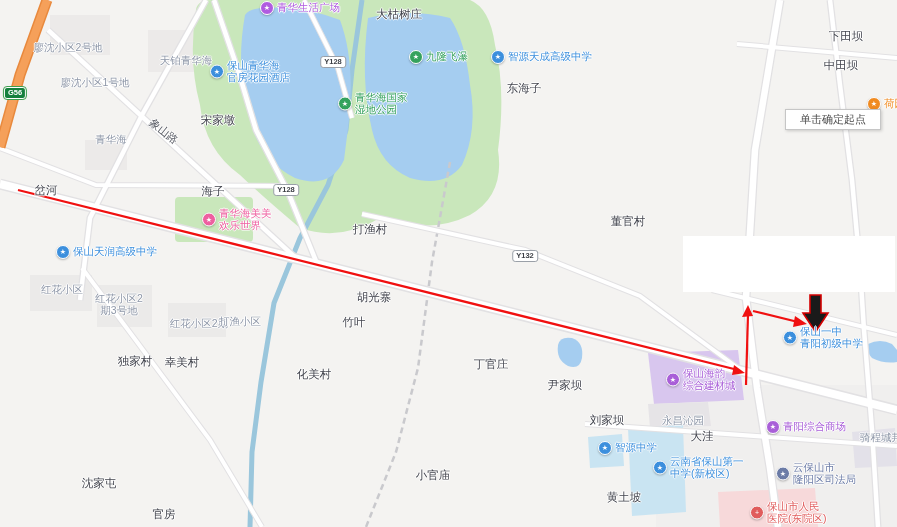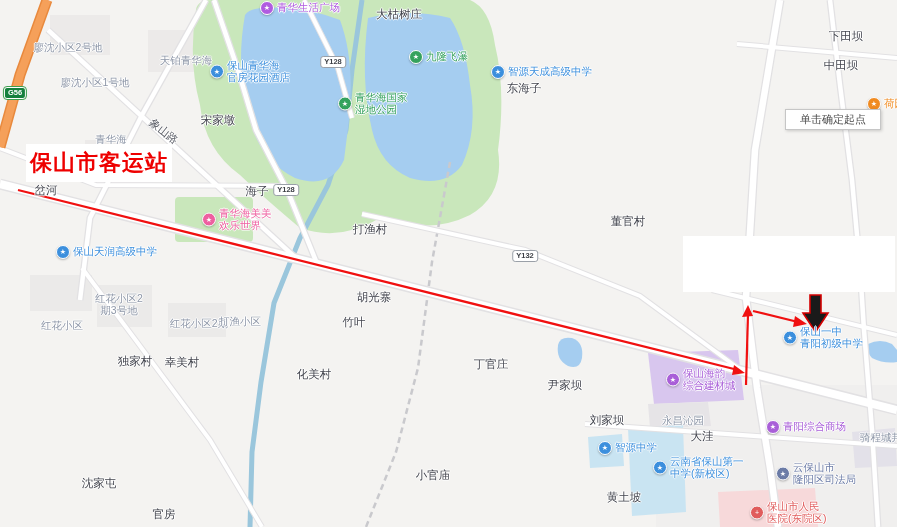--- a/index.html
+++ b/index.html
@@ -123,21 +123,21 @@
       </div>
       <div class="lbl t-poi" style="left: 217px; top: 71px;">
         <span class="poi-ic" style="background: rgb(60, 143, 221);">★</span>
         <span class="poi-tx" style="color: rgb(60, 143, 221);">保山青华海<br>官房花园酒店</span>
       </div>
       <div class="lbl t-dark" style="left: 399px; top: 14px;">大枯树庄</div>
       <div class="lbl t-poi" style="left: 416px; top: 57px;">
         <span class="poi-ic" style="background: rgb(53, 162, 93);">★</span>
         <span class="poi-tx" style="color: rgb(53, 162, 93);">九隆飞瀑</span>
       </div>
-      <div class="lbl t-poi" style="left: 498px; top: 57px; margin-top: 15px;">
+      <div class="lbl t-poi" style="left: 498px; top: 57px;">
         <span class="poi-ic" style="background: rgb(60, 143, 221);">★</span>
         <span class="poi-tx" style="color: rgb(60, 143, 221);">智源天成高级中学</span>
       </div>
       <div class="lbl t-dark" style="left: 524px; top: 88px;">东海子</div>
       <div class="lbl t-dark" style="left: 846px; top: 36px;">下田坝</div>
       <div class="lbl t-dark" style="left: 841px; top: 65px;">中田坝</div>
       <div class="lbl t-poi" style="left: 874px; top: 104px;">
         <span class="poi-ic" style="background: rgb(240, 138, 31);">★</span>
         <span class="poi-tx" style="color: rgb(240, 138, 31);">荷园</span>
       </div>
@@ -145,32 +145,32 @@
       <div class="lbl t-road" style="left: 164px; top: 131px; transform: translate(-50%, -50%) rotate(38deg);">象山路</div>
       <div class="lbl t-badgegreen" style="left: 15px; top: 93px;">G56</div>
       <div class="lbl t-badge" style="left: 333px; top: 62px;">Y128</div>
       <div class="lbl t-badge" style="left: 286px; top: 190px;">Y128</div>
       <div class="lbl t-badge" style="left: 525px; top: 256px;">Y132</div>
       <div class="lbl t-poi" style="left: 345px; top: 103px;">
         <span class="poi-ic" style="background: rgb(53, 162, 93);">★</span>
         <span class="poi-tx" style="color: rgb(53, 162, 93);">青华海国家<br>湿地公园</span>
       </div>
       <div class="lbl t-dark" style="left: 46px; top: 190px;">岔河</div>
-      <div class="lbl t-dark" style="left: 213px; top: 191px; margin-left: 44px;">海子</div>
+      <div class="lbl t-dark" style="left: 213px; top: 191px;">海子</div>
       <div class="lbl t-poi" style="left: 209px; top: 219px;">
         <span class="poi-ic" style="background: rgb(238, 95, 160);">★</span>
         <span class="poi-tx" style="color: rgb(238, 95, 160);">青华海美美<br>欢乐世界</span>
       </div>
       <div class="lbl t-dark" style="left: 370px; top: 229px;">打渔村</div>
       <div class="lbl t-dark" style="left: 628px; top: 221px;">董官村</div>
       <div class="lbl t-poi" style="left: 63px; top: 252px;">
         <span class="poi-ic" style="background: rgb(60, 143, 221);">★</span>
         <span class="poi-tx" style="color: rgb(60, 143, 221);">保山天润高级中学</span>
       </div>
-      <div class="lbl t-area" style="left: 62px; top: 289px; margin-top: 36px;">红花小区</div>
+      <div class="lbl t-area" style="left: 62px; top: 289px;">红花小区</div>
       <div class="lbl t-area" style="left: 119px; top: 304px;">红花小区2<br>期3号地</div>
       <div class="lbl t-area" style="left: 199px; top: 323px;">红花小区2期</div>
       <div class="lbl t-area" style="left: 240px; top: 321px;">打渔小区</div>
       <div class="lbl t-dark" style="left: 374px; top: 297px;">胡光寨</div>
       <div class="lbl t-dark" style="left: 354px; top: 322px;">竹叶</div>
       <div class="lbl t-dark" style="left: 135px; top: 361px;">独家村</div>
       <div class="lbl t-dark" style="left: 182px; top: 362px;">幸美村</div>
       <div class="lbl t-dark" style="left: 314px; top: 374px;">化美村</div>
       <div class="lbl t-dark" style="left: 491px; top: 364px;">丁官庄</div>
       <div class="lbl t-dark" style="left: 565px; top: 385px;">尹家坝</div>
@@ -205,23 +205,20 @@
       <div class="lbl t-dark" style="left: 624px; top: 497px;">黄土坡</div>
       <div class="lbl t-poi" style="left: 757px; top: 512px;">
         <span class="poi-ic" style="background: rgb(224, 92, 92);">+</span>
         <span class="poi-tx" style="color: rgb(224, 92, 92);">保山市人民<br>医院(东院区)</span>
       </div>
       <div class="lbl t-dark" style="left: 433px; top: 475px;">小官庙</div>
       <div class="lbl t-dark" style="left: 99px; top: 483px;">沈家屯</div>
       <div class="lbl t-dark" style="left: 164px; top: 514px;">官房</div>
     </div>
 
-  <div class="anno anno-start">
-    <span>保山市客运站</span>
-  </div>
   <div class="anno anno-dest">
     <span>
       <br>
     </span>
   </div>
 
   <div class="tooltip">单击确定起点</div>
 
 </div>
 

